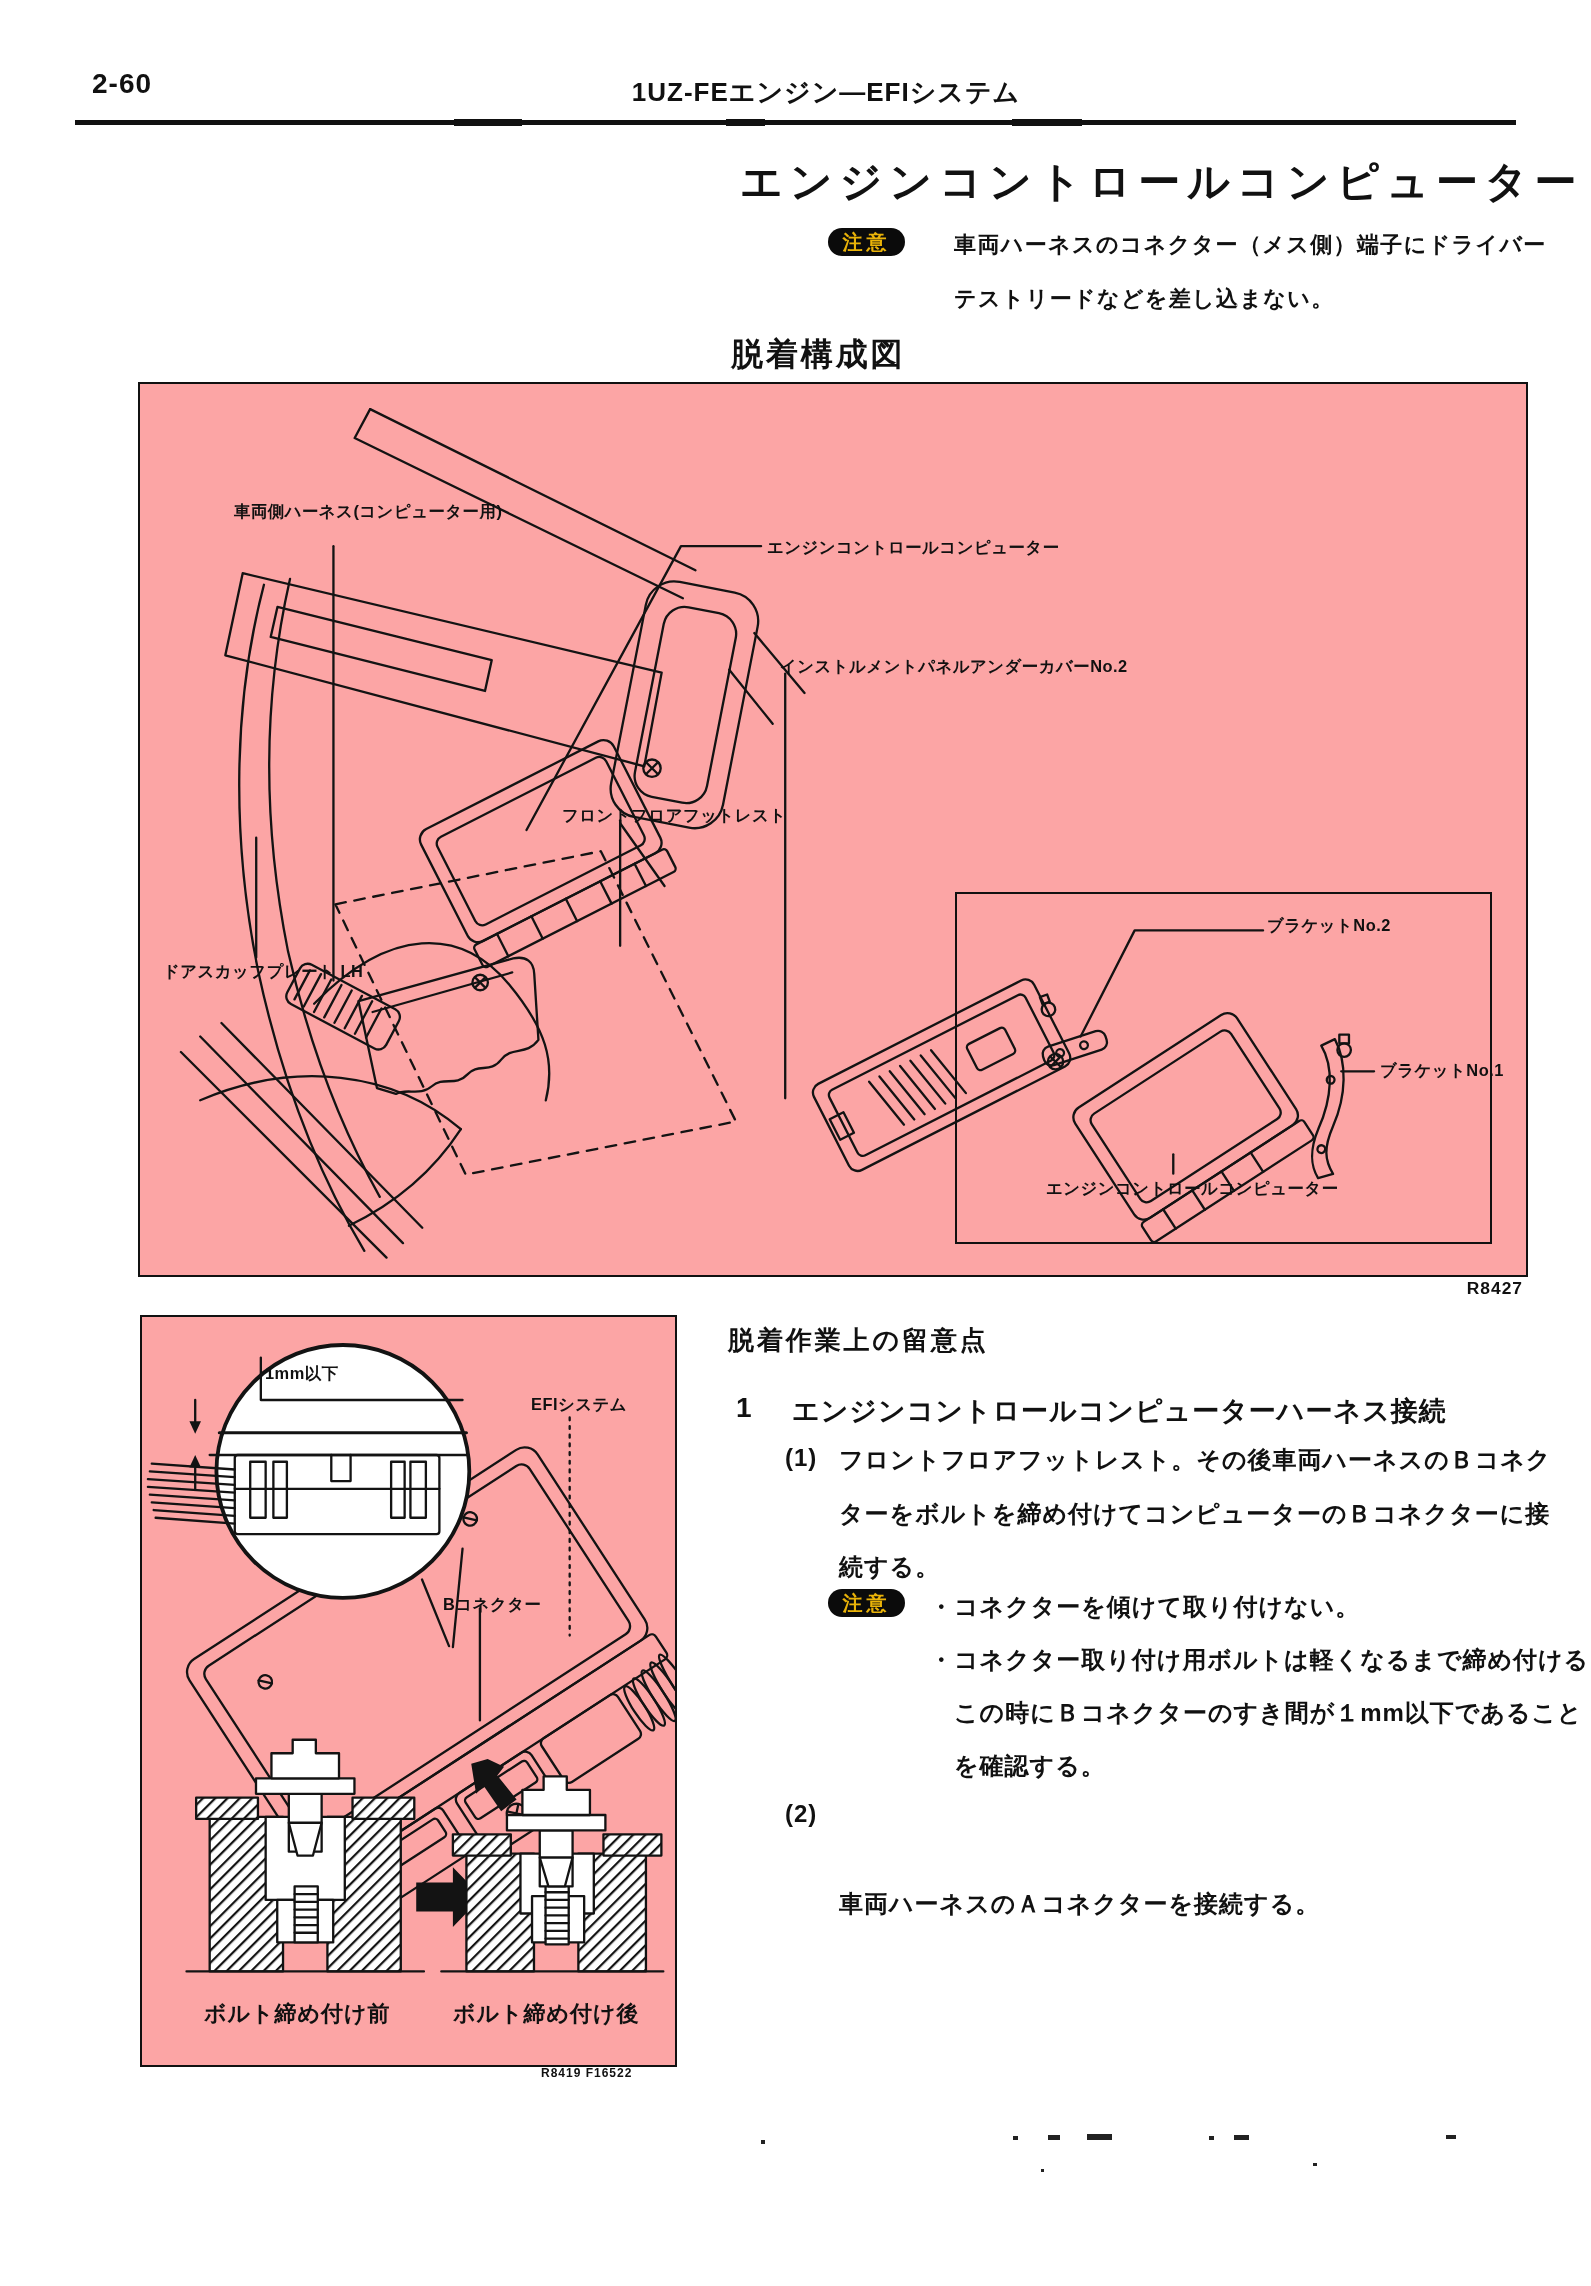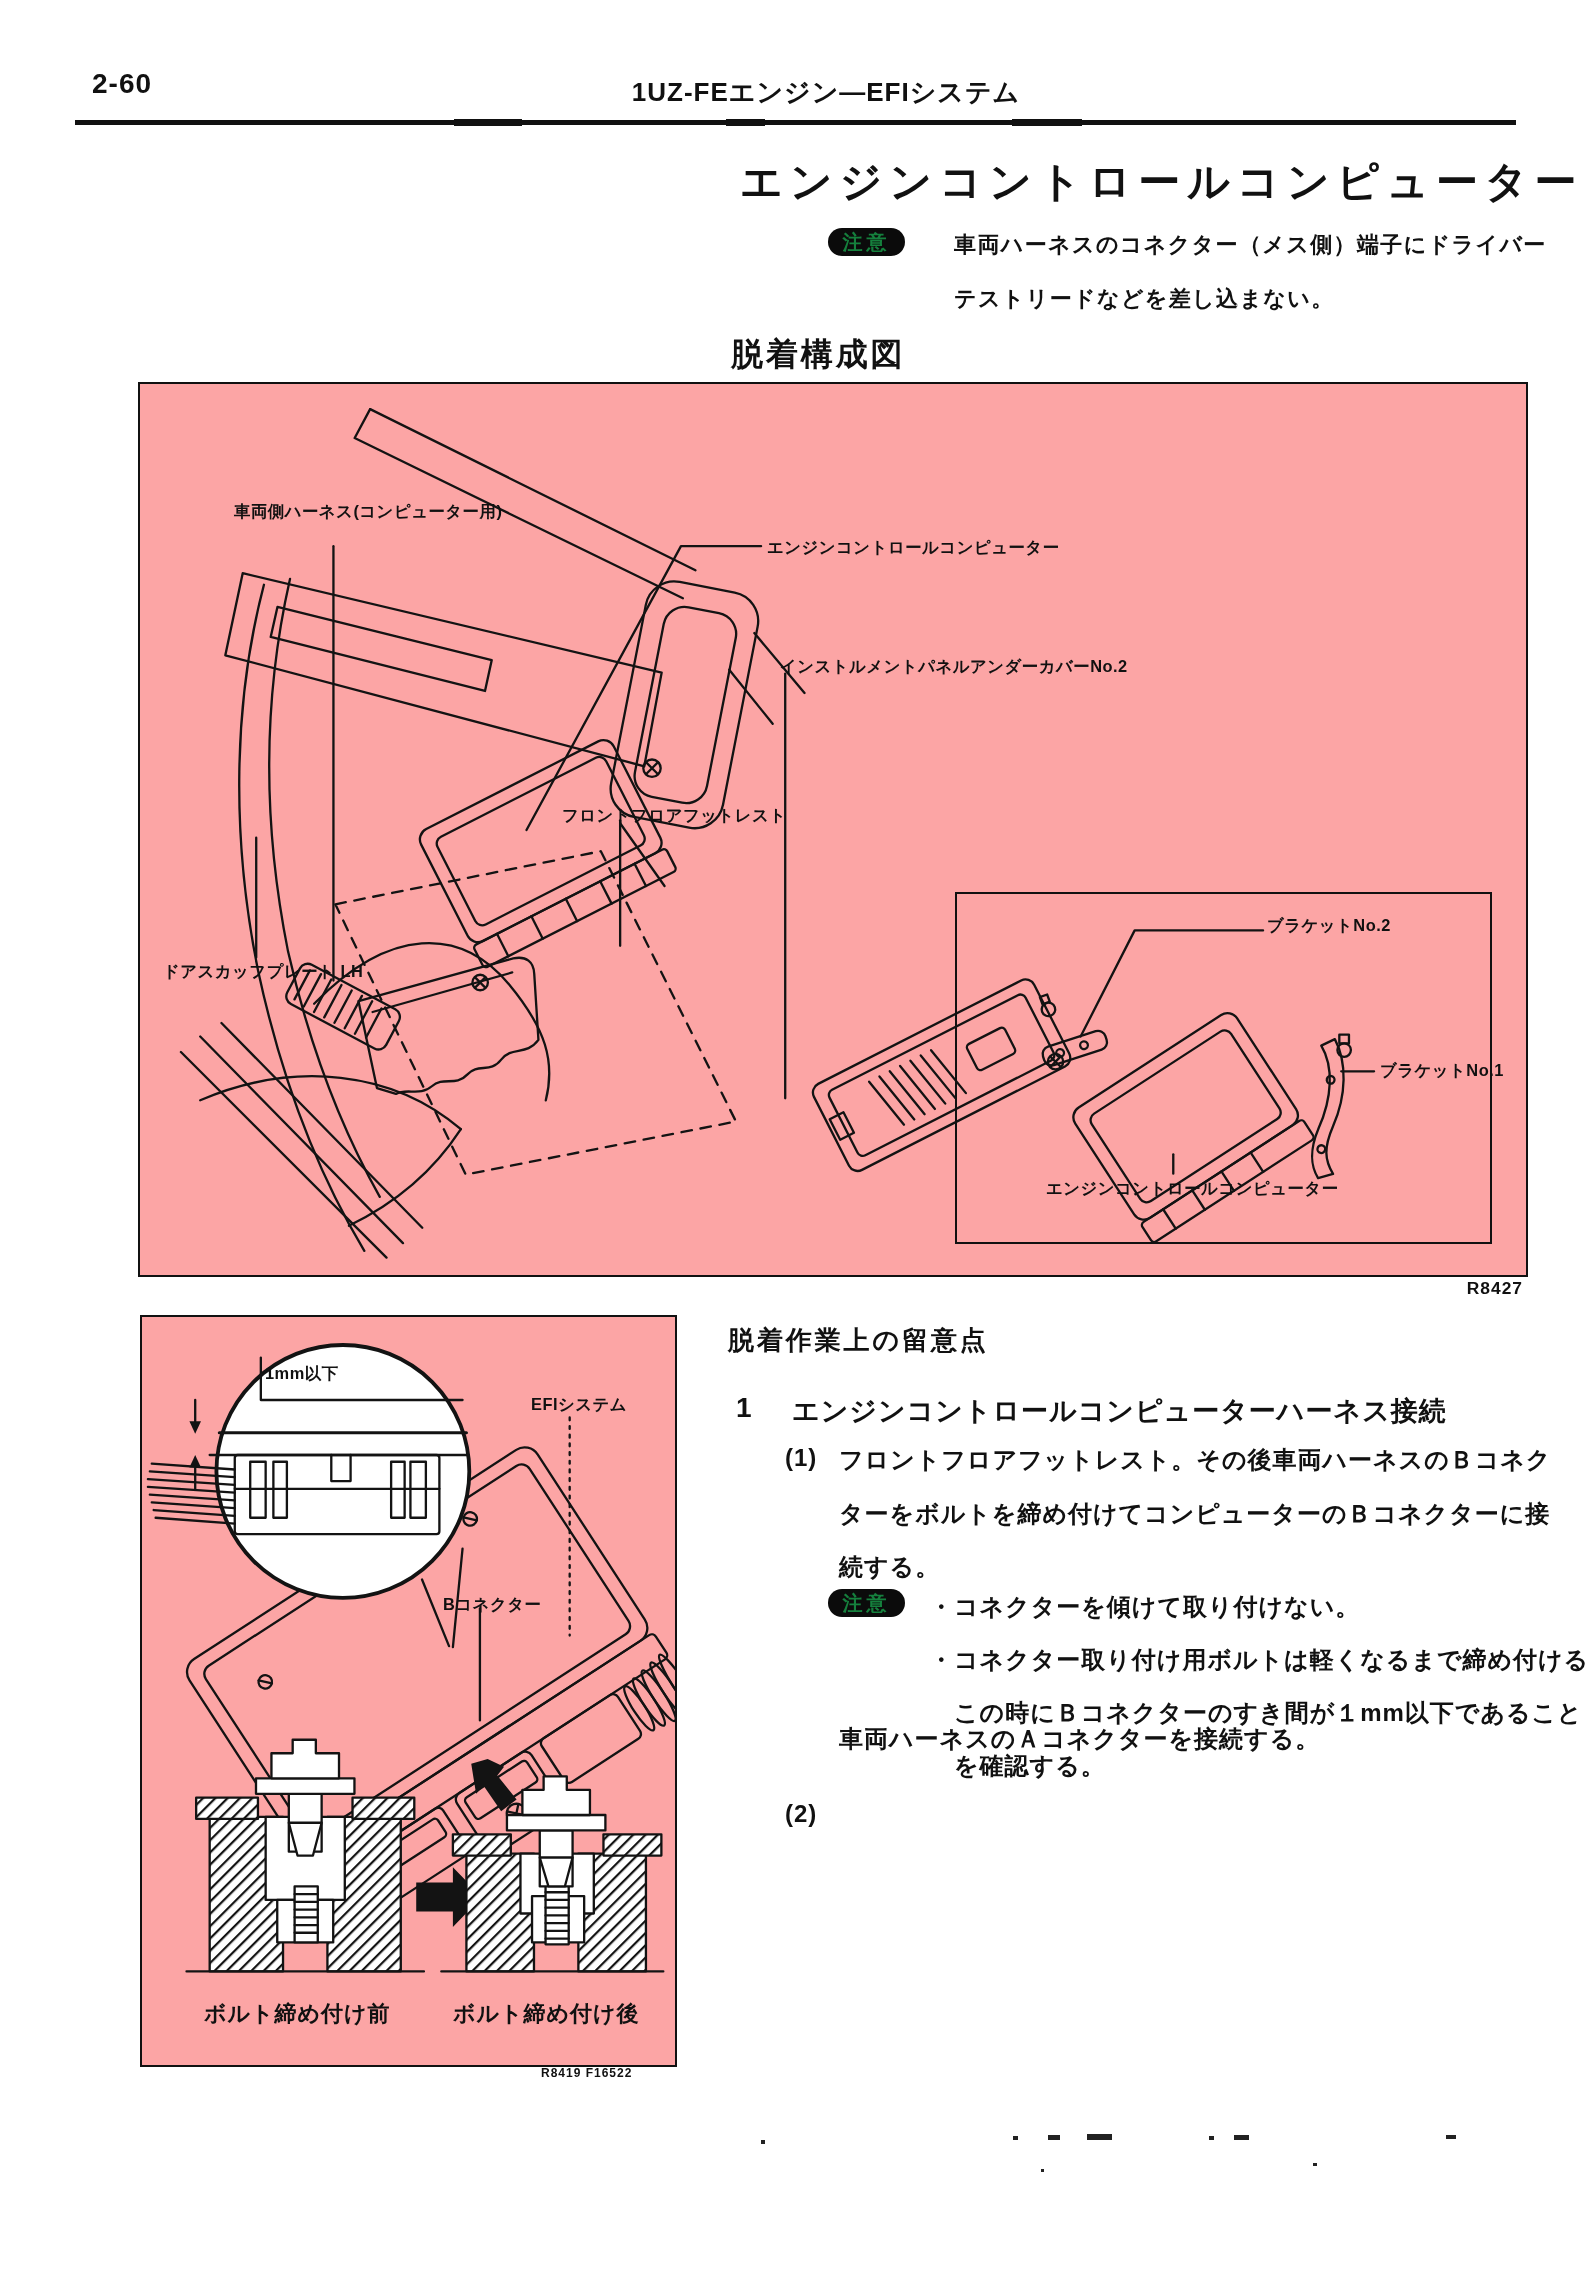--- a/index.html
+++ b/index.html
@@ -7,21 +7,21 @@
         font-family:"Liberation Sans",sans-serif;color:#111;overflow:hidden;}
   .abs{position:absolute;}
   .nw{white-space:nowrap;}
   
   #page-num{left:92px;top:68px;font-size:28px;font-weight:bold;letter-spacing:1px;}
   #hdr-title{left:599px;top:75px;width:454px;text-align:center;font-size:26px;font-weight:bold;letter-spacing:1px;}
   #hdr-rule{left:75px;top:120px;width:1441px;height:4.8px;background:#111;}
   .rule-smudge{height:6.8px;background:#111;top:119px;}
   
   #doc-title{left:740px;top:154px;font-size:42px;font-weight:bold;letter-spacing:6.8px;}
-  .caution-badge{display:inline-block;background:#0b0b0b;color:#15803d;border-radius:18.3px;
+  .caution-badge{display:inline-block;background:#0b0b0b;color:#eab308;border-radius:18.3px;
                  font-size:20px;font-weight:bold;padding:3.9px 14.5px;letter-spacing:3.9px;line-height:1;}
   #caution1-badge{left:828px;top:228px;}
   .note-line{font-size:22px;font-weight:bold;letter-spacing:1.4px;}
   #caution1-l1{left:954px;top:230px;}
   #caution1-l2{left:954px;top:284px;}
   #fig1-heading{left:731px;top:333px;font-size:32px;font-weight:bold;letter-spacing:2.9px;}
   
   .figbox{border:2.9px solid #111;background:#fca5a5;}
   #fig1{left:138px;top:382px;width:1386px;height:891px;}
   #fig1 svg,#fig2 svg{position:absolute;left:0;top:0;}
@@ -191,21 +191,21 @@
   <div class="abs body-line" style="left:839px;top:1498px;">ターをボルトを締め付けてコンピューターのＢコネクターに接</div>
   <div class="abs body-line" style="left:839px;top:1551px;">続する。</div>
 
   <div class="abs caution-badge" id="caution2-badge">注意</div>
   <div class="abs body-line" style="left:929px;top:1591px;">・コネクターを傾けて取り付けない。</div>
   <div class="abs body-line" style="left:929px;top:1644px;">・コネクター取り付け用ボルトは軽くなるまで締め付ける。</div>
   <div class="abs body-line" style="left:954px;top:1697px;">この時にＢコネクターのすき間が１mm以下であること</div>
   <div class="abs body-line" style="left:954px;top:1750px;">を確認する。</div>
 
   <div class="abs body-line" style="left:785px;top:1800px;">(2)</div>
-  <div class="abs body-line" style="left:839px;top:1723px;">車両ハーネスのＡコネクターを接続する。</div>
+  <div class="abs body-line" style="left:839px;top:1888px;">車両ハーネスのＡコネクターを接続する。</div>
 
   <div class="abs figbox" id="fig2">
     <svg width="533" height="748" viewBox="0 0 552 775">
       <defs>
         <pattern id="hz" width="9" height="9" patternUnits="userSpaceOnUse" patternTransform="rotate(45)">
           <rect width="9" height="9" fill="#ffffff" stroke="none"></rect>
           <line x1="1" y1="0" x2="1" y2="9" stroke="#131313" stroke-width="2.6"></line>
         </pattern>
       </defs>
 

